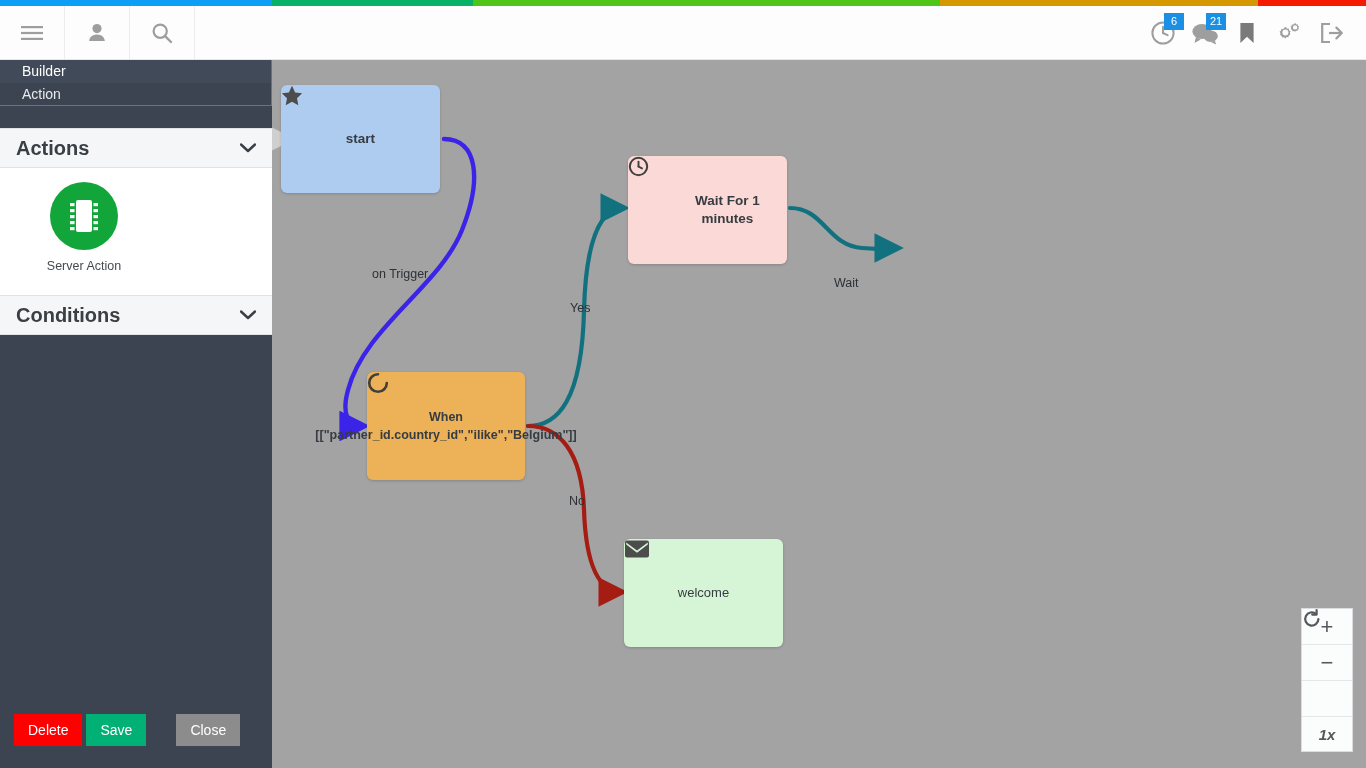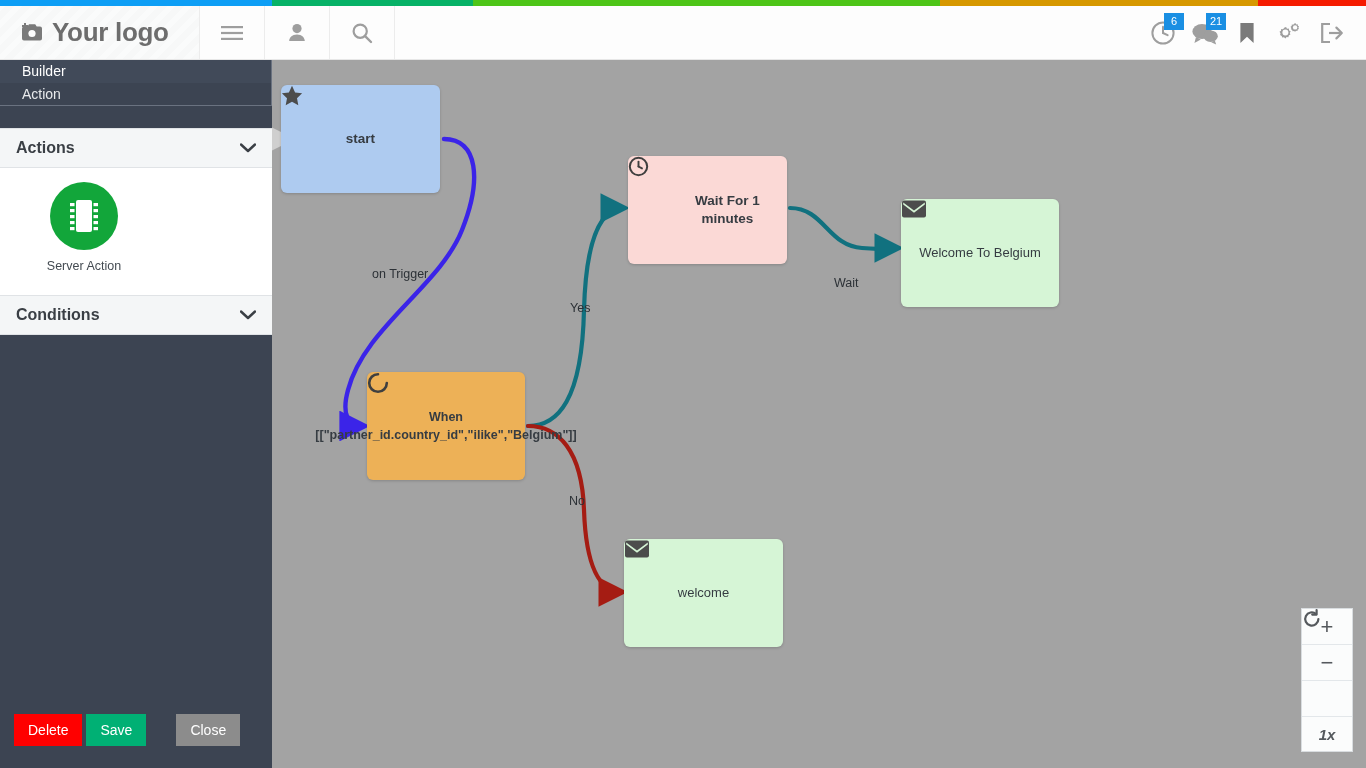--- a/index.html
+++ b/index.html
@@ -59,21 +59,21 @@
   .tab.active { background:#414a59; border-bottom:none; color:#ffffff; }
   .tab-gap { flex:1 1 auto; border-bottom:1px solid #6a7280; }
   .tab-pad { height:22px; background:#3c4452; }
 
   .panel-head {
     height:40px; background:#f4f6f7; border-bottom:1px solid #e0e3e6;
     border-top:1px solid #e0e3e6;
     display:flex; align-items:center; justify-content:space-between;
     padding:0 16px; cursor:pointer;
   }
-  .panel-head span.t { font-size:16px; font-weight:700; color:#3a3f45; }
+  .panel-head span.t { font-size:20px; font-weight:700; color:#3a3f45; }
   .chev { width:16px; height:10px; }
   .panel-body { background:#ffffff; padding:14px 0 20px 0; display:flex; }
   .tool {
     width:104px; display:flex; flex-direction:column; align-items:center; gap:8px;
     cursor:pointer; margin-left:30px;
   }
   .tool:first-child { margin-left:32px; }
   .circle {
     width:68px; height:68px; border-radius:50%; background:#12a63a;
     display:flex; align-items:center; justify-content:center;
@@ -135,28 +135,20 @@
 
   <div class="stripe" id="stripe">
       <i style="background: rgb(13, 158, 245); width: 272px;"></i>
       <i style="background: rgb(7, 178, 103); width: 201px;"></i>
       <i style="background: rgb(78, 197, 24); width: 467px;"></i>
       <i style="background: rgb(214, 152, 0); width: 318px;"></i>
       <i style="background: rgb(245, 27, 0); width: 108px;"></i>
     </div>
 
   <div class="navbar">
-    <div class="brand">
-      <svg width="26" height="24" viewBox="0 0 26 24">
-        <path class="ico-dark" d="M6 2h2v2h2v2H8v2H6V6H4V4h2V2z"></path>
-        <path class="ico-dark" d="M9.5 5.5 L11 3.2 h6.2 l1.5 2.3 H22 a2 2 0 0 1 2 2 v10 a2 2 0 0 1 -2 2 H6 a2 2 0 0 1 -2-2 v-10 a2 2 0 0 1 2-2 z"></path>
-        <circle cx="14" cy="12.5" r="3.6" fill="#fdfdfd"></circle>
-      </svg>
-      <span class="brand-text">Your logo</span>
-    </div>
 
     <div class="nav-btn">
       <svg width="22" height="16" viewBox="0 0 22 16">
         <rect class="ico" x="0" y="1" width="22" height="2.2"></rect>
         <rect class="ico" x="0" y="6.9" width="22" height="2.2"></rect>
         <rect class="ico" x="0" y="12.8" width="22" height="2.2"></rect>
       </svg>
     </div>
     <div class="nav-btn">
       <svg width="18" height="20" viewBox="0 0 18 20">
@@ -322,27 +314,20 @@
 
     <div class="node node-wait" style="left:356px; top:96px; width:159px; height:108px;">
       <svg class="n-icon" width="21" height="21" viewBox="0 0 21 21">
         <circle cx="10.5" cy="10.5" r="8.7" fill="none" stroke="#3f3f3f" stroke-width="2"></circle>
         <line x1="10.5" y1="10.5" x2="10.5" y2="5.6" stroke="#3f3f3f" stroke-width="1.9" stroke-linecap="round"></line>
         <line x1="10.5" y1="10.5" x2="14" y2="12.4" stroke="#3f3f3f" stroke-width="1.9" stroke-linecap="round"></line>
       </svg>
       <div class="n-label">Wait For 1 minutes</div>
     </div>
 
-    <div class="node node-mail" style="left:629px; top:139px; width:158px; height:108px;">
-      <svg class="n-icon" width="26" height="20" viewBox="0 0 26 20">
-        <rect x="1" y="1.5" width="24" height="17" rx="2" fill="#4c4c4c"></rect>
-        <path d="M2.2 3.6 L13 11.6 L23.8 3.6 L23.8 5.6 L13 13.8 L2.2 5.6 Z" fill="#d6f5d6"></path>
-      </svg>
-      <div class="n-label">Welcome To Belgium</div>
-    </div>
 
     <div class="node node-mail" style="left:352px; top:479px; width:159px; height:108px;">
       <svg class="n-icon" width="26" height="20" viewBox="0 0 26 20">
         <rect x="1" y="1.5" width="24" height="17" rx="2" fill="#4c4c4c"></rect>
         <path d="M2.2 3.6 L13 11.6 L23.8 3.6 L23.8 5.6 L13 13.8 L2.2 5.6 Z" fill="#d6f5d6"></path>
       </svg>
       <div class="n-label">welcome</div>
     </div>
 
     <div class="edge-label" style="left:100px; top:207px;">on Trigger</div>

